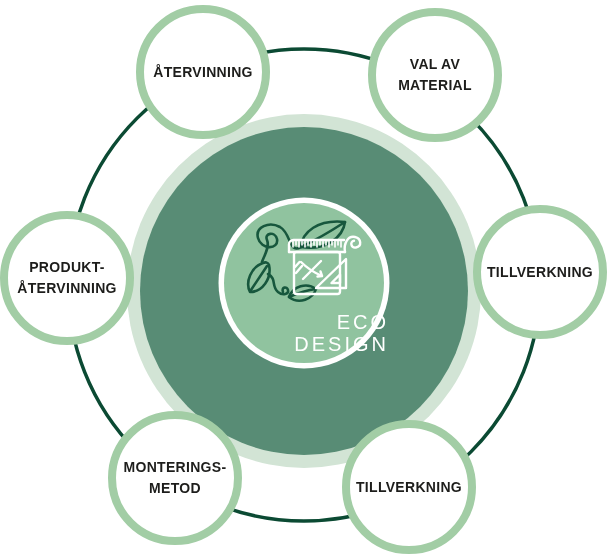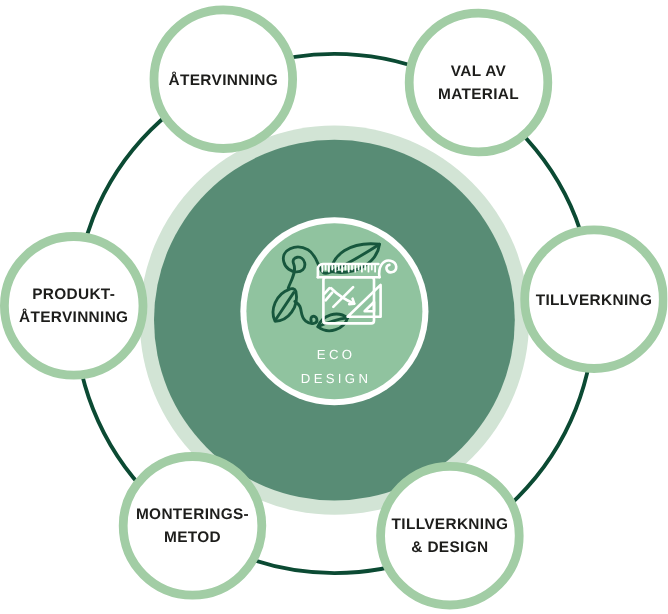--- a/index.html
+++ b/index.html
@@ -18,22 +18,22 @@
     display:block;font-size:14px;font-weight:600;letter-spacing:.3px;
     line-height:21px;color:#1D1D1B;white-space:nowrap;
   }
   .n1{left:136px;top:5px}
   .n2{left:368px;top:8px}
   .n3{left:473px;top:205px}
   .n4{left:342px;top:420px}
   .n5{left:108px;top:411px}
   .n6{left:0px;top:211px}
   .center-label{
-    position:absolute;left:219px;top:311px;width:170px;text-align:center;
-    color:#ffffff;font-weight:300;font-size:12px;letter-spacing:3px;
+    position:absolute;left:219px;top:311px;width:170px;text-align:right;
+    color:#ffffff;font-weight:300;font-size:20px;letter-spacing:3px;
     line-height:22px;text-indent:3px;
   }
   .center-label span{display:block}
 </style>
 </head>
 <body>
 
 <div class="stage">
 
   <svg class="base" width="607" height="558" viewBox="0 0 607 558" aria-hidden="true">
@@ -90,21 +90,20 @@
     <span class="line">VAL AV</span>
     <span class="line">MATERIAL</span>
   </div>
 
   <div class="node n3">
     <span class="line">TILLVERKNING</span>
   </div>
 
   <div class="node n4">
     <span class="line">TILLVERKNING</span>
-    <span class="line">&amp; DESIGN</span>
   </div>
 
   <div class="node n5">
     <span class="line">MONTERINGS-</span>
     <span class="line">METOD</span>
   </div>
 
   <div class="node n6">
     <span class="line">PRODUKT-</span>
     <span class="line">ÅTERVINNING</span>

